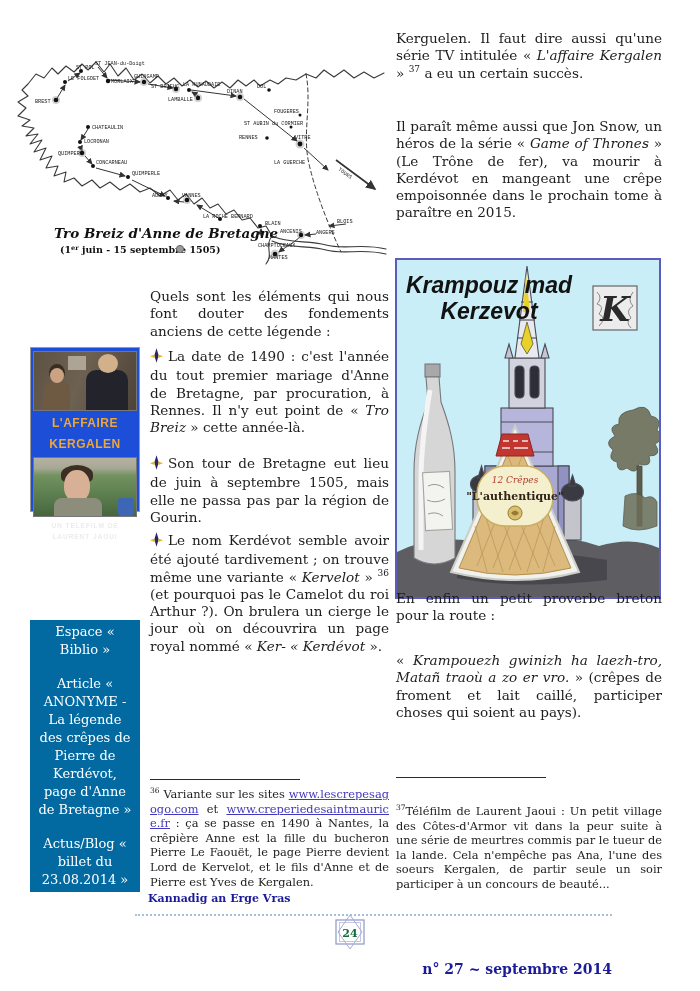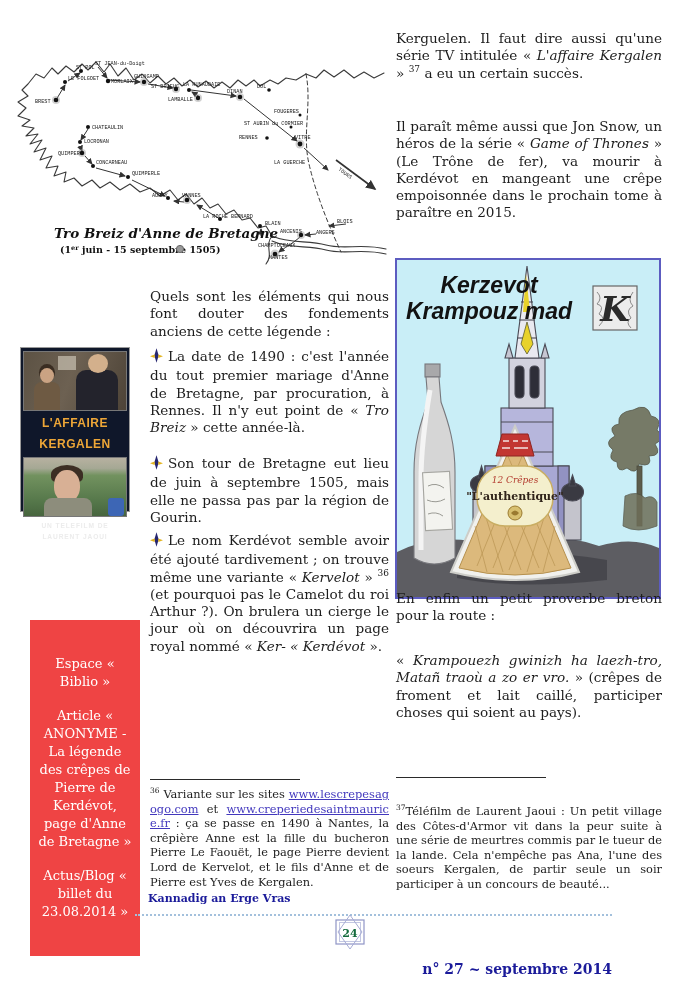--- a/index.html
+++ b/index.html
@@ -11,40 +11,40 @@
   .bp i{font-style:italic;}
   sup.s{vertical-align:super;font-size:66%;line-height:0;}
   .fn{margin:0;text-align:justify;font-size:11.4px;line-height:14.6px;}
   .fnrule{border:none;border-top:1.4px solid #2a2a2a;width:150px;margin:0;}
   a.lnk{color:#4238bd;text-decoration:underline;cursor:pointer;word-break:break-all;}
   
   .bico{display:inline-block;vertical-align:-2px;margin-right:5px;}
   
   .mapbox{left:8px;top:20px;width:384px;height:262px;}
   
-  .poster{left:20px;top:347px;width:110px;height:165px;background:#0f172a;border:1px solid #9a9a9a;
+  .poster{left:30px;top:347px;width:110px;height:165px;background:#1d4ed8;border:1px solid #9a9a9a;
           box-sizing:border-box;text-align:center;}
   .pphoto{position:relative;width:102px;margin:3px auto 0;height:58px;overflow:hidden;border:1px solid #777;}
   .pp-top{background:linear-gradient(110deg,#5c5244 0%,#6d6152 45%,#4d4337 100%);}
   .pp-top .window{position:absolute;left:34px;top:4px;width:18px;height:14px;background:#c9c2b2;opacity:.7;}
   .pp-top .man{position:absolute;right:8px;top:18px;width:42px;height:40px;background:#23232c;border-radius:10px 10px 0 0;}
   .pp-top .man-head{position:absolute;right:18px;top:2px;width:20px;height:19px;background:#d3b08c;border-radius:50%;}
   .pp-top .wom{position:absolute;left:10px;top:30px;width:26px;height:28px;background:#6e5a43;border-radius:8px 8px 0 0;}
   .pp-top .wom-head{position:absolute;left:16px;top:16px;width:14px;height:15px;background:#caa383;border-radius:50%;box-shadow:0 -3px 0 1px #3a2d22;}
   .ptitle{color:#eda637;font-weight:bold;font-size:12px;line-height:21px;letter-spacing:.5px;
           font-family:"Liberation Sans",sans-serif;margin-top:2px;}
   .pp-bot{background:linear-gradient(180deg,#b7b1a0 0%,#a5a894 18%,#72925f 30%,#55774a 75%,#47653e 100%);margin-top:2px;}
   .pp-bot .head2{position:absolute;left:30px;top:12px;width:26px;height:32px;background:#d8b095;border-radius:48% 48% 46% 46%;}
   .pp-bot .hair2{position:absolute;left:27px;top:7px;width:32px;height:18px;background:#3c2e24;border-radius:50% 50% 30% 30%;}
   .pp-bot .shou{position:absolute;left:20px;top:40px;width:48px;height:18px;background:#8d8d7c;border-radius:8px 8px 0 0;}
   .pp-bot .bin{position:absolute;right:2px;bottom:0;width:16px;height:18px;background:#3d66b5;border-radius:3px;}
   .pcred{color:#ececec;font-weight:bold;font-size:6.6px;letter-spacing:.9px;line-height:10.5px;
          font-family:"Liberation Sans",sans-serif;margin-top:4px;}
   
-  .biblio{left:30px;top:620px;width:110px;height:336px;background:#ef4444;color:#ffffff;
+  .biblio{left:30px;top:620px;width:110px;height:272px;background:#0369a1;color:#ffffff;
           display:flex;flex-direction:column;justify-content:center;text-align:center;box-sizing:border-box;padding:6px 7px;}
   .biblio p{margin:8px 0;font-size:13px;line-height:18px;}
   
   .card{left:395px;top:258px;width:266px;height:341px;box-sizing:border-box;border:2px solid #5c5cc0;
         background:#c9eef7;overflow:hidden;}
   .card-title{position:absolute;left:4px;top:12px;width:176px;text-align:center;
               font-family:"Liberation Sans",sans-serif;font-style:italic;font-weight:600;
               font-size:23px;line-height:26px;color:#121212;}
   
   .midcol{left:150px;width:239px;}
@@ -256,22 +256,22 @@
         <polygon points="47,8 73,8 79,30 41,30" fill="#c23632" stroke="#8e2421" stroke-width="1"></polygon>
         <path d="M48,15 l6,0 m4,0 l5,0 m4,0 l6,0 M47,22 l8,0 m4,0 l14,0" stroke="#f2e3e2" stroke-width="1.4"></path>
         <rect x="22" y="40" width="76" height="60" rx="28" fill="#f4efcd" stroke="#c9ad62" stroke-width="1.5"></rect>
         <text x="60" y="57" text-anchor="middle" font-family="'DejaVu Serif',serif" font-style="italic" font-size="9" fill="#b23a2e">12 Crêpes</text>
         <text x="60" y="74" text-anchor="middle" font-family="'DejaVu Serif',serif" font-weight="bold" font-size="11" fill="#30241a">"L'authentique"</text>
         <circle cx="60" cy="87" r="7" fill="#d8c070" stroke="#9a7a30" stroke-width="1"></circle>
         <path d="M56,87 q4,-5 8,0 q-4,5 -8,0" fill="#9a7a30"></path>
       </g>
     </svg>
     <div class="card-title">
+      <div>Krampouz mad</div>
       <div>Kerzevot</div>
-      <div>Krampouz mad</div>
     </div>
   </div>
 
   <p class="bp abs rcol" style="top:590px;">En enfin un petit proverbe breton pour la route :</p>
 
   <p class="bp abs rcol" style="top:652px;"><span>« </span><i>Krampouezh gwinizh ha laezh-tro, Matañ traoù a zo er vro.</i><span> » (crêpes de froment et lait caillé, participer choses qui soient au pays).</span></p>
 
   <hr class="fnrule abs" style="left:396px;top:777px;">
 
   <p class="fn abs rcol" style="top:790px;margin-top:14px;"><sup class="s">37</sup><span>Téléfilm de Laurent Jaoui : Un petit village des Côtes-d'Armor vit dans la peur suite à une série de meurtres commis par le tueur de la lande. Cela n'empêche pas Ana, l'une des soeurs Kergalen, de partir seule un soir participer à un concours de beauté...</span></p>

